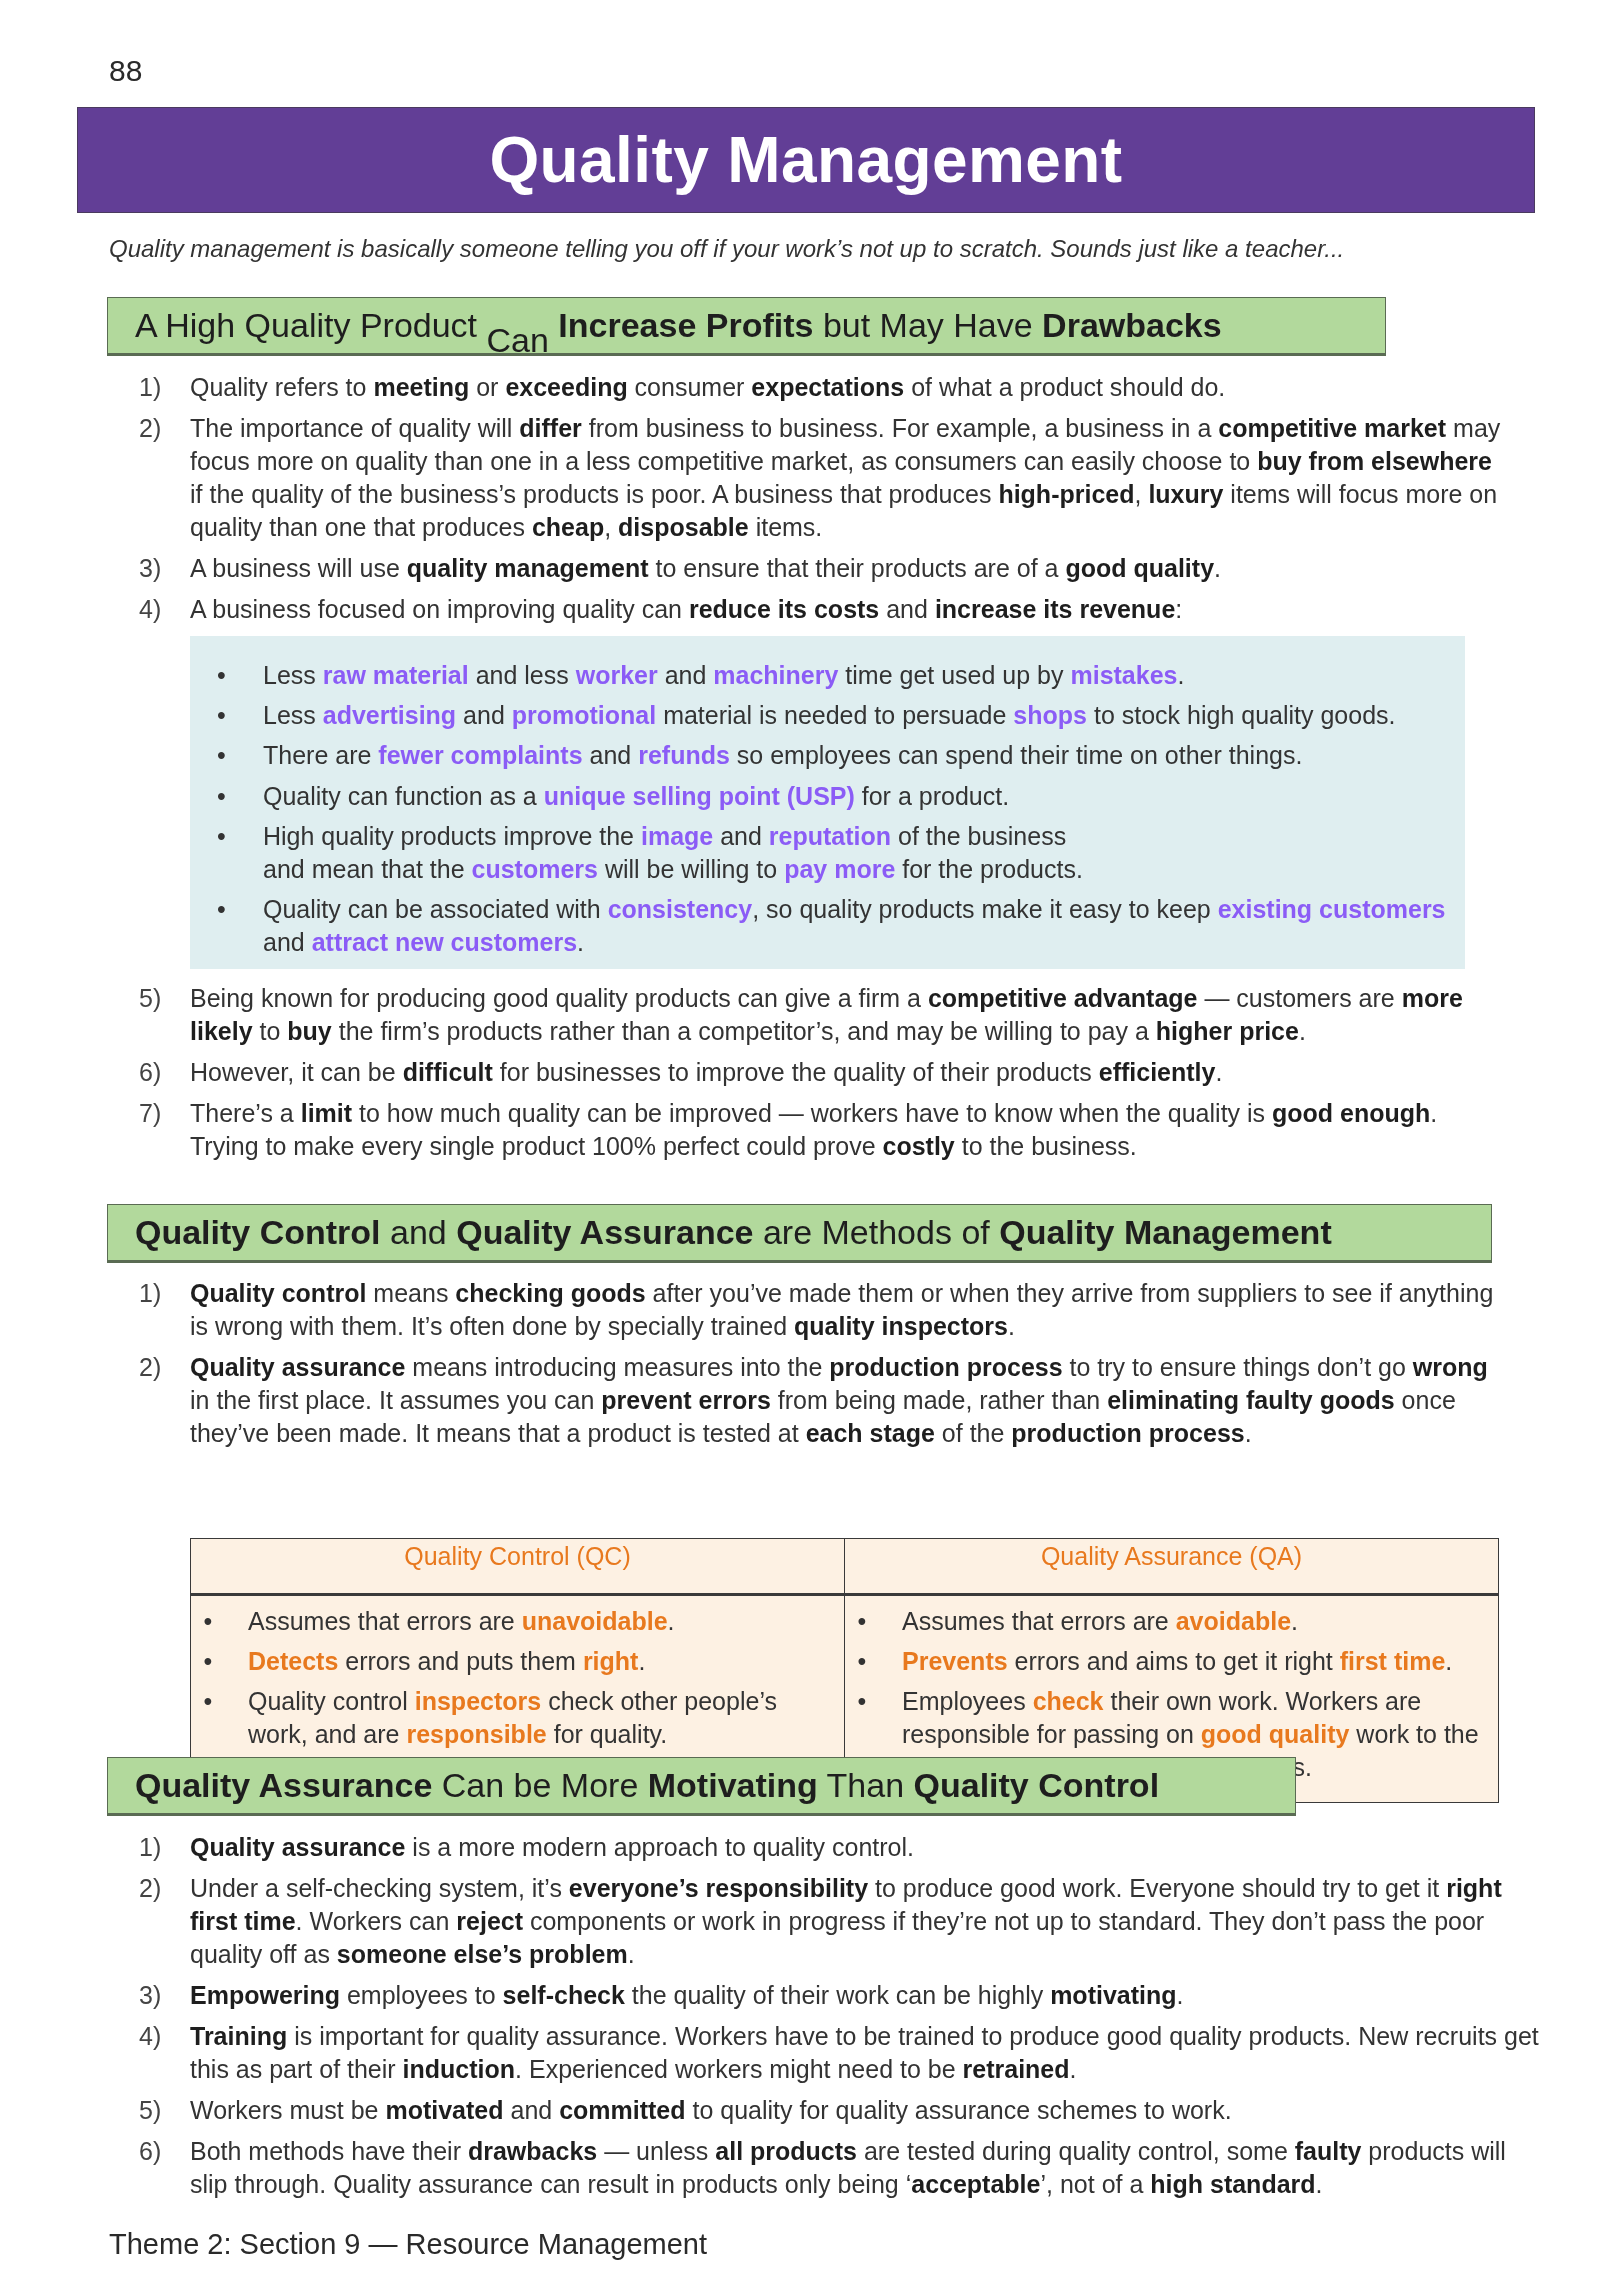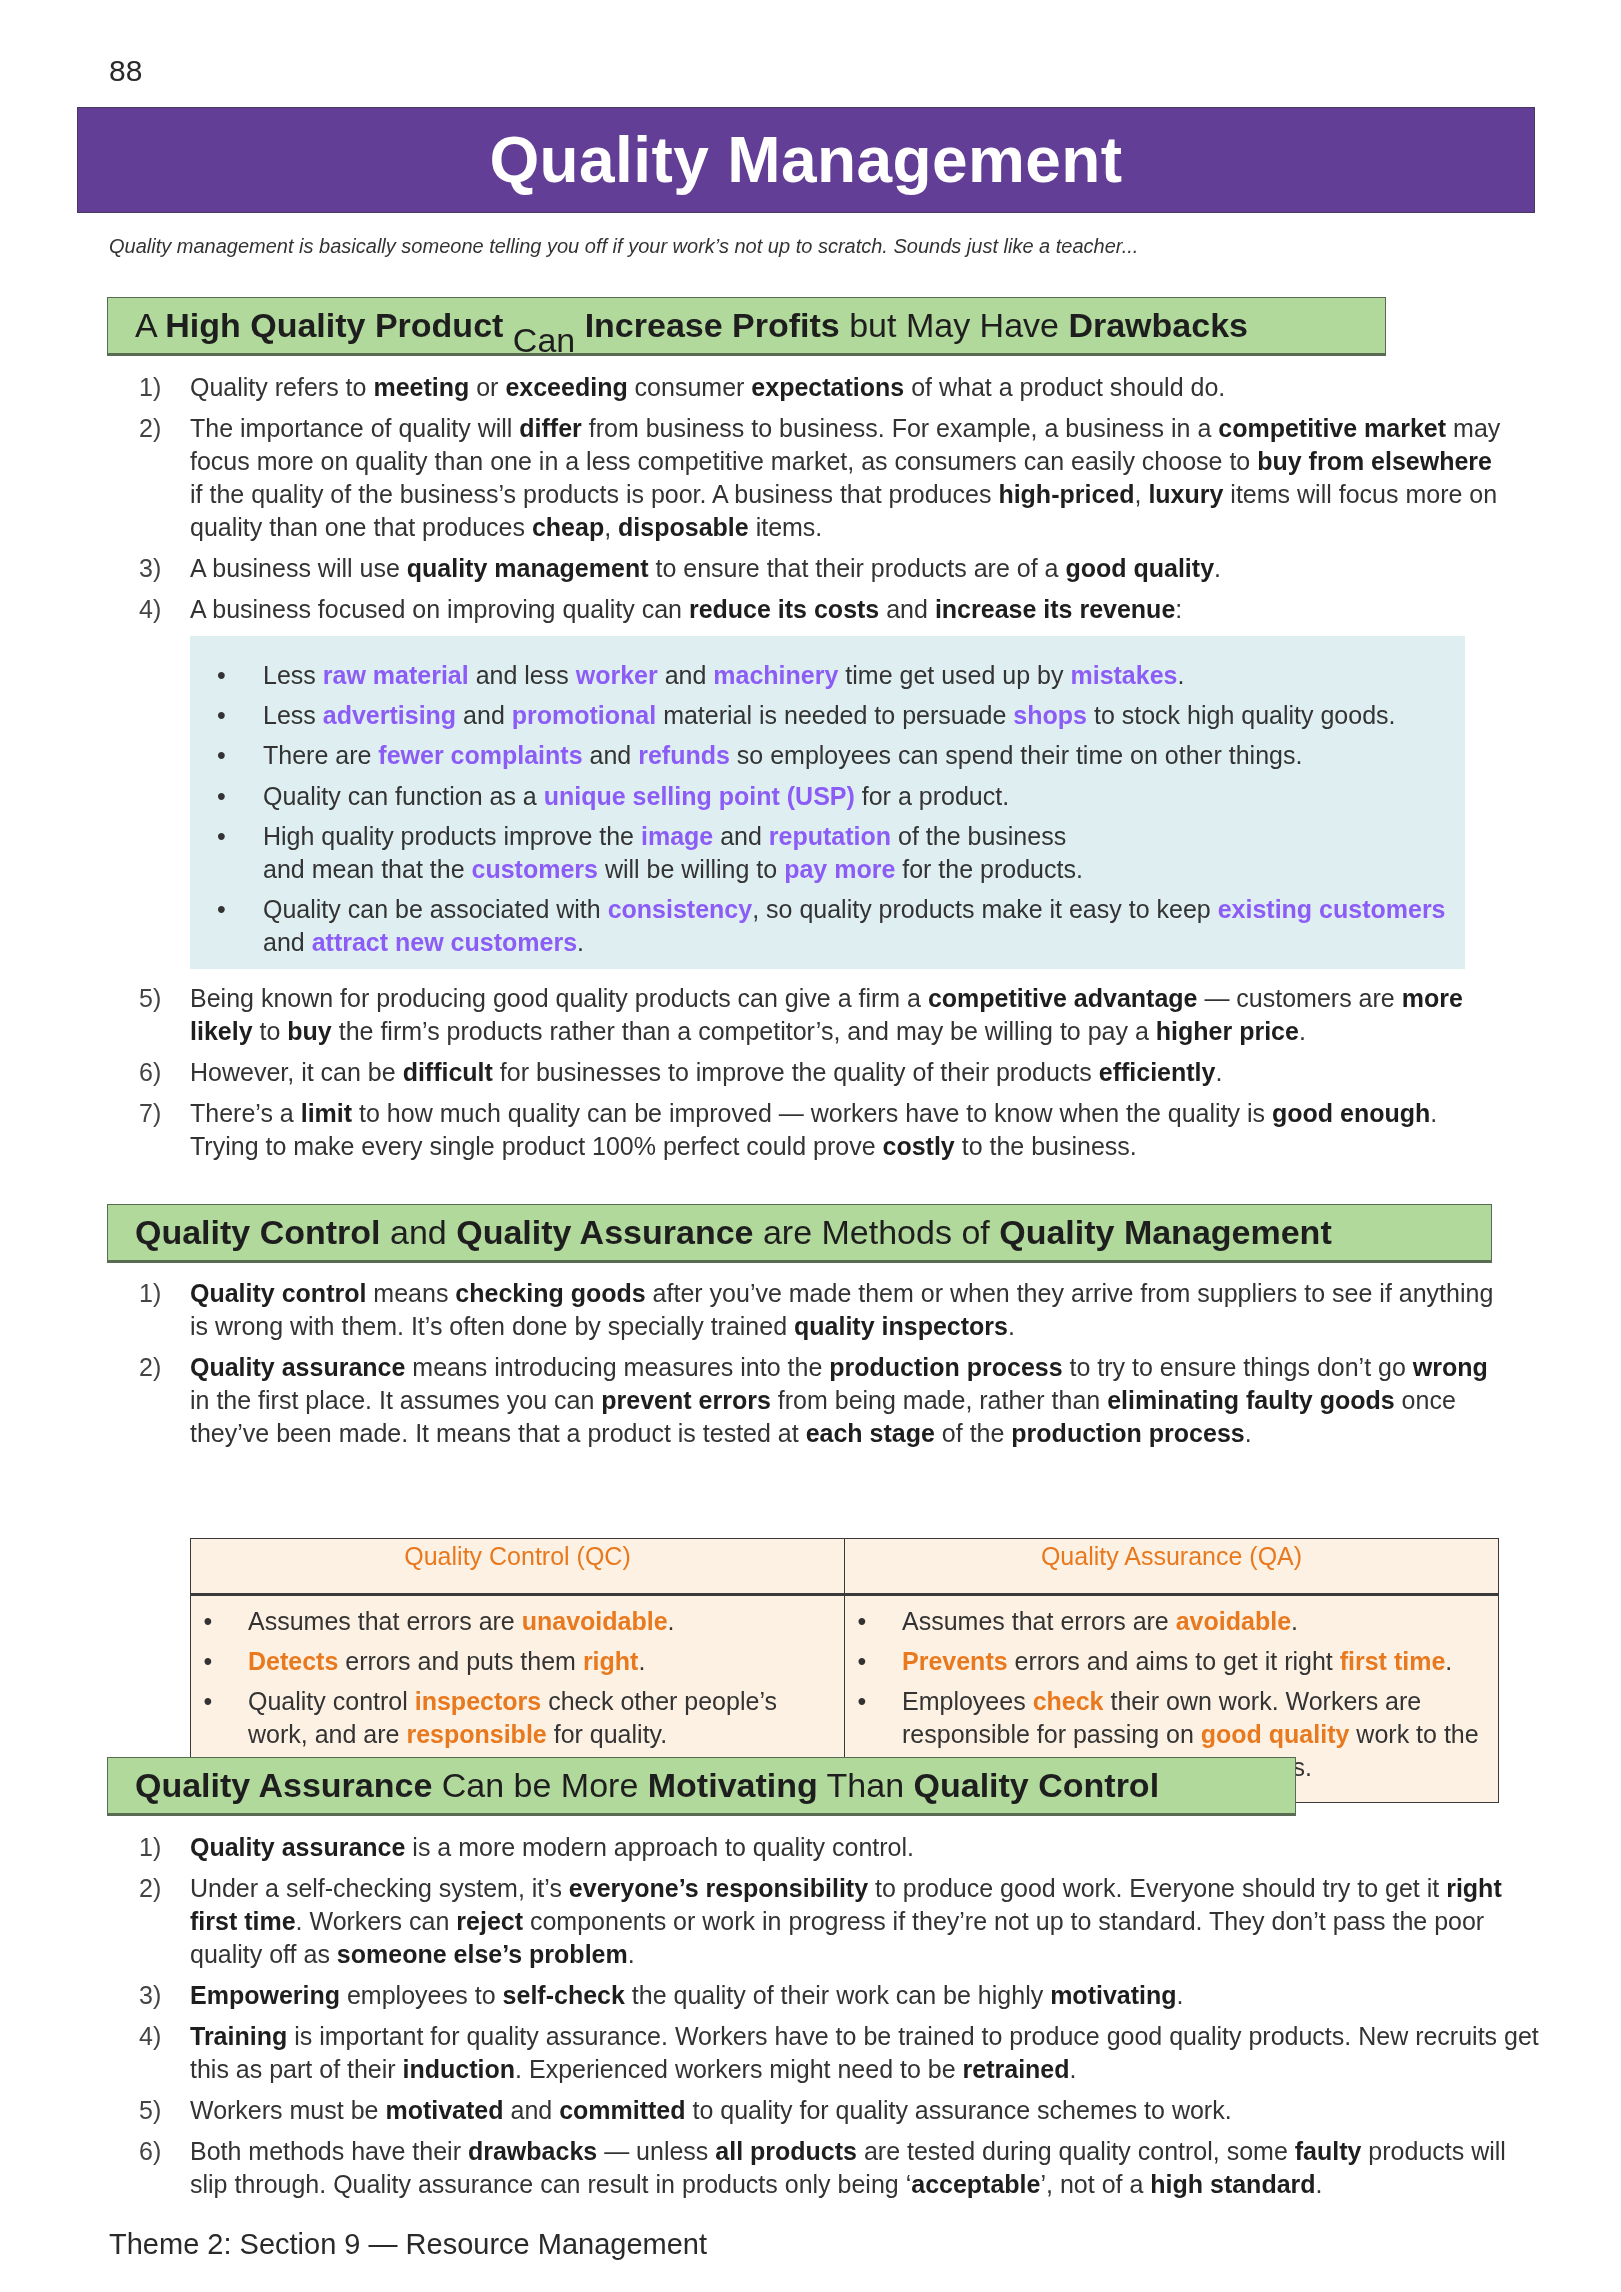--- a/index.html
+++ b/index.html
@@ -3,21 +3,21 @@
 <meta charset="utf-8">
 <style>
   html, body { margin:0; padding:0; background:#ffffff; }
   body { width:1621px; height:2293px; position:relative; overflow:hidden;
          font-family:"Liberation Sans", sans-serif; color:#2a2a2a; }
   .page-num { position:absolute; left:109px; top:54px; font-size:30px; color:#2a2a2a; }
   .title-bar { position:absolute; left:77px; top:107px; width:1458px; height:106px;
                background:#623e96; border:1.8px solid #4a3a5e; box-sizing:border-box;
                display:flex; align-items:center; justify-content:center; }
   .title-bar h1 { margin:0; color:#fff; font-size:64px; font-weight:bold; letter-spacing:0.4px; }
-  .intro { position:absolute; left:109px; top:235px; font-size:20px; font-style:italic; color:#333; }
+  .intro { position:absolute; left:109px; top:235px; font-size:24px; font-style:italic; color:#333; }
   .sec-head { position:absolute; background:#b2d99c; border:1.8px solid #5a6b53;
               box-sizing:border-box; border-bottom-width:3.6px;
               display:flex; align-items:center; padding-left:27px;
               font-size:34px; color:#1e1e1e; }
   ol.items { position:absolute; margin:0; padding:0; list-style:none; font-size:25px; line-height:33px; color:#333; }
   ol.items li { position:relative; padding-left:81px; margin-bottom:8px; }
   ol.items li .num { position:absolute; left:30px; top:0; color:#444; }
   b { font-weight:bold; color:#1e1e1e; }
   .teal-box { position:absolute; left:190px; top:636px; width:1275px; height:333px; background:#dfeef0; }
   .teal-box ul { margin:0; padding:23px 0 0 0; list-style:none; font-size:25px; line-height:33px; color:#333; }
@@ -41,21 +41,21 @@
 <div class="page-num">88</div>
 
 <div class="title-bar">
   <h1>Quality Management</h1>
 </div>
 
 <div class="intro">Quality management is basically someone telling you off if your work’s not up to scratch.  Sounds just like a teacher...</div>
 
 <div class="sec-head" style="left:107px;top:297px;width:1279px;height:59px;">
     <span style="font-weight: normal; white-space: pre;">A </span>
-    <span style="font-weight: bold; white-space: pre;">High Quality Product</span>
+    <span style="font-weight: normal; white-space: pre;">High Quality Product</span>
     <span style="font-weight: normal; white-space: pre; margin-top: 29px;"> Can </span>
     <span style="font-weight: bold; white-space: pre;">Increase Profits</span>
     <span style="font-weight: normal; white-space: pre;"> but May Have </span>
     <span style="font-weight: bold; white-space: pre;">Drawbacks</span>
   </div>
 
 <ol class="items" style="left:109px;top:371px;width:1397px;">
     <li><span class="num">1)</span>Quality refers to <b>meeting</b> or <b>exceeding</b> consumer <b>expectations</b> of what a product should do.</li>
     <li><span class="num">2)</span>The importance of quality will <b>differ</b> from business to business.  For example, a business in a <b>competitive market</b> may focus more on quality than one in a less competitive market, as consumers can easily choose to <b>buy from elsewhere</b> if the quality of the business’s products is poor.  A business that produces <b>high-priced</b>, <b>luxury</b> items will focus more on quality than one that produces <b>cheap</b>, <b>disposable</b> items.</li>
     <li><span class="num">3)</span>A business will use <b>quality management</b> to ensure that their products are of a <b>good quality</b>.</li>

